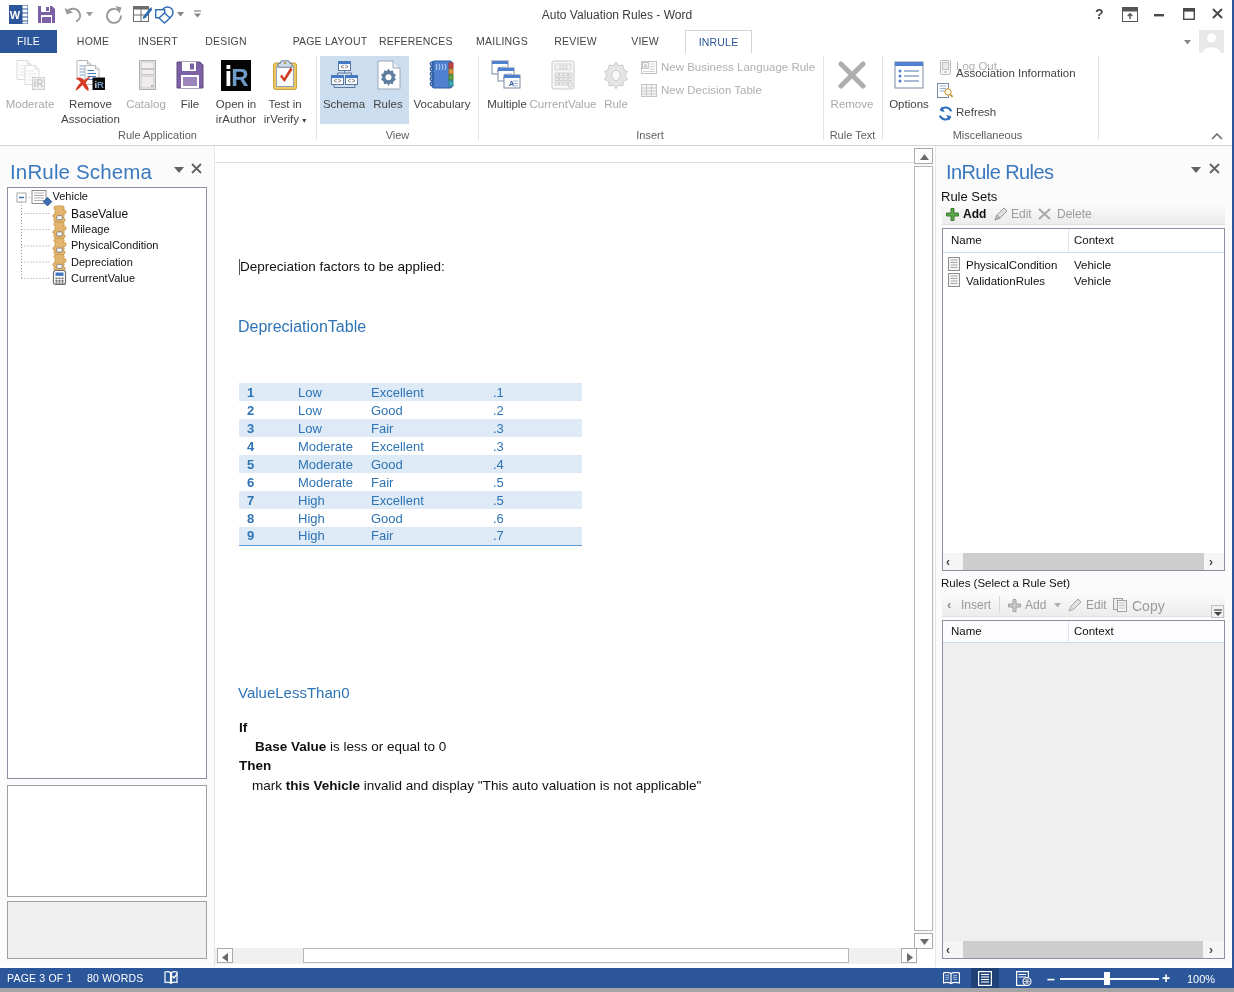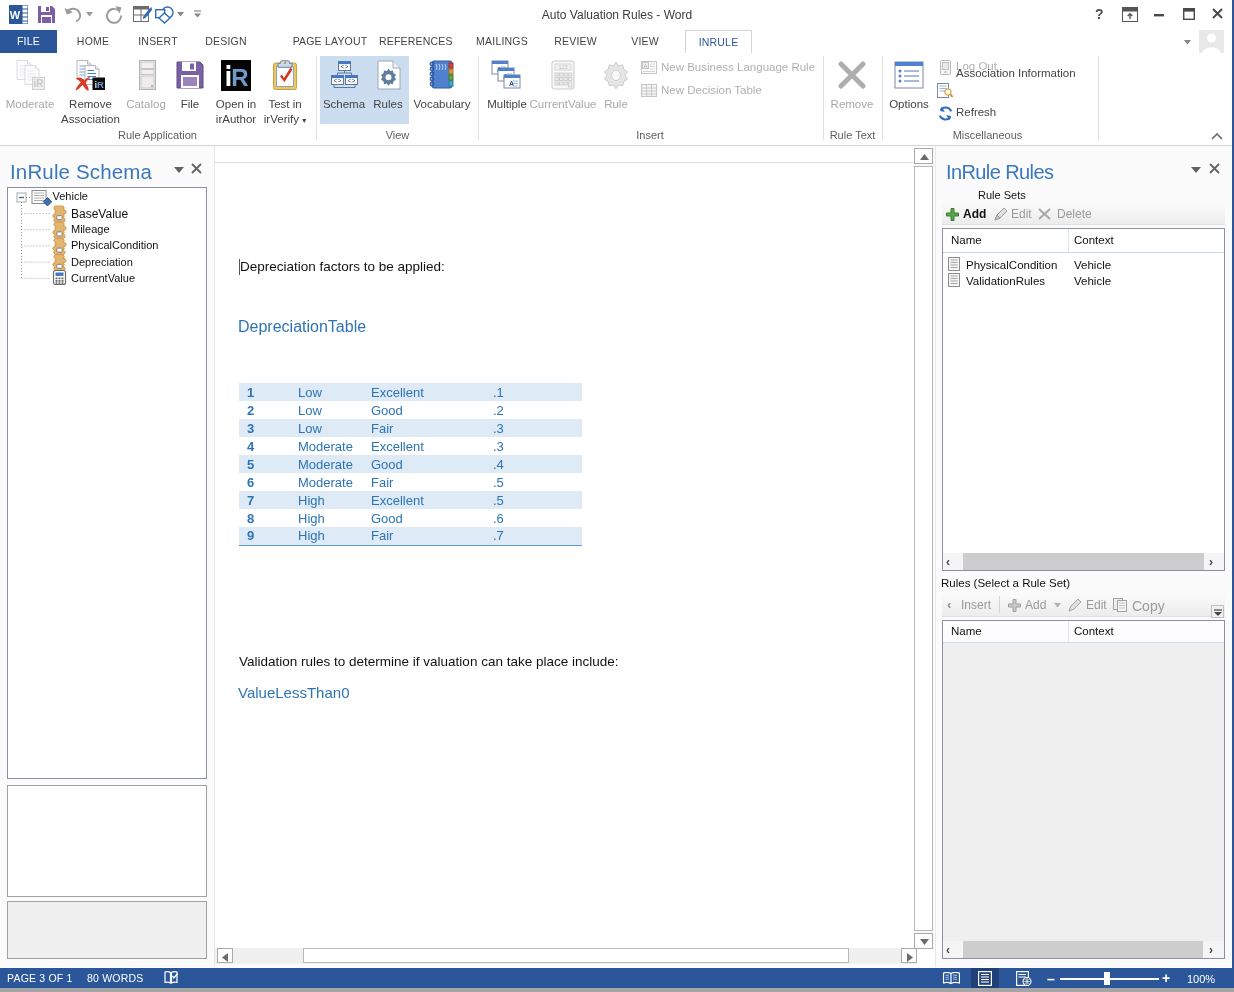--- a/index.html
+++ b/index.html
@@ -553,22 +553,27 @@
             </tr>
         <tr style="height:18px;background:#deeaf6;border-bottom:1px solid #5b9bd5">
               <td style="padding:0 0 0 8px;font-weight:bold">9</td>
               <td style="padding:0 0 0 8px">High</td>
               <td style="padding:0 0 0 6px">Fair</td>
               <td style="padding:0 0 0 8px">.7</td>
             </tr>
       </tbody>
         </table>
     </div>
-    <div class="abs" style="left:239px;top:508px;font-size:13.5px;color:#111">Validation rules to determine if valuation can take place include:</div>
     <div class="abs" style="left:238px;top:538px;font-size:15px;color:#2e74b5">ValueLessThan0</div>
+    <div class="abs" style="left:239px;top:572px;font-size:13.5px;color:#111;line-height:19.2px">
+      <b>If</b><br>
+      <span style="margin-left:16px"><b>Base Value</b> is less or equal to 0</span><br>
+      <b>Then</b><br>
+      <span style="margin-left:13px">mark <b>this Vehicle</b> invalid and display "This auto valuation is not applicable"</span>
+    </div>
 
     <div class="abs" style="left:914px;top:2px;width:20px;height:801px;background:#f7f7f7"></div>
     <div class="abs" style="left:914px;top:2px;width:19px;height:16px;background:#fdfdfd;border:1px solid #aaa">
       <svg class="abs" style="left:5px;top:5px" width="9" height="6" viewBox="0 0 9 6">
           <path d="M0 6 L4.5 0 L9 6 Z" fill="#6a6a6a"></path>
         </svg>
     </div>
     <div class="abs" style="left:914px;top:20px;width:19px;height:765px;background:#fff;border:1px solid #b8b8b8"></div>
     <div class="abs" style="left:914px;top:787px;width:19px;height:16px;background:#fdfdfd;border:1px solid #aaa">
       <svg class="abs" style="left:5px;top:5px" width="9" height="6" viewBox="0 0 9 6">
@@ -591,21 +596,21 @@
 
     <div class="abs" style="left:935px;top:0;width:1px;height:821px;background:#e8e8e8"></div>
     <div class="abs" style="left:936px;top:0;width:298px;height:821px;background:#fbfbfb"></div>
     <div class="abs" style="left:946px;top:15px;font-size:20px;color:#3a78be;letter-spacing:-0.6px">InRule Rules</div>
     <svg class="abs" style="left:1191px;top:21px" width="10" height="6" viewBox="0 0 10 6">
         <path d="M0 0 L10 0 L5 6 Z" fill="#636363"></path>
       </svg>
     <svg class="abs" style="left:1209px;top:17px" width="11" height="11" viewBox="0 0 11 11">
         <path d="M1 1 L10 10 M10 1 L1 10" stroke="#636363" stroke-width="1.8"></path>
       </svg>
-    <div class="abs" style="left:978px;top:43px;font-size:11px;color:#111">Rule Sets</div>
+    <div class="abs" style="left:941px;top:43px;font-size:13px;color:#111">Rule Sets</div>
 
     <div class="abs" style="left:942px;top:58px;width:283px;height:21px;background:linear-gradient(#fafafa,#ececec);border-bottom:1px solid #e0e0e0">
       <svg class="abs" style="left:4px;top:4px" width="13" height="13" viewBox="0 0 13 13">
           <path d="M5 0.5 h3 v4.5 h4.5 v3 h-4.5 v4.5 h-3 v-4.5 h-4.5 v-3 h4.5 z" fill="#59a948" stroke="#3d7a30"></path>
         </svg>
       <div class="abs" style="left:21px;top:3px;font-size:12px;font-weight:bold;color:#111">Add</div>
       <svg class="abs" style="left:52px;top:4px" width="14" height="13" viewBox="0 0 14 13">
           <path d="M1 12 L3 7 L10 0 L13 3 L6 10 Z" fill="#e0e0e0" stroke="#9a9a9a"></path>
           <path d="M1 12 L3 7 L6 10 Z" fill="#c9c9c9" stroke="#9a9a9a"></path>
         </svg>

